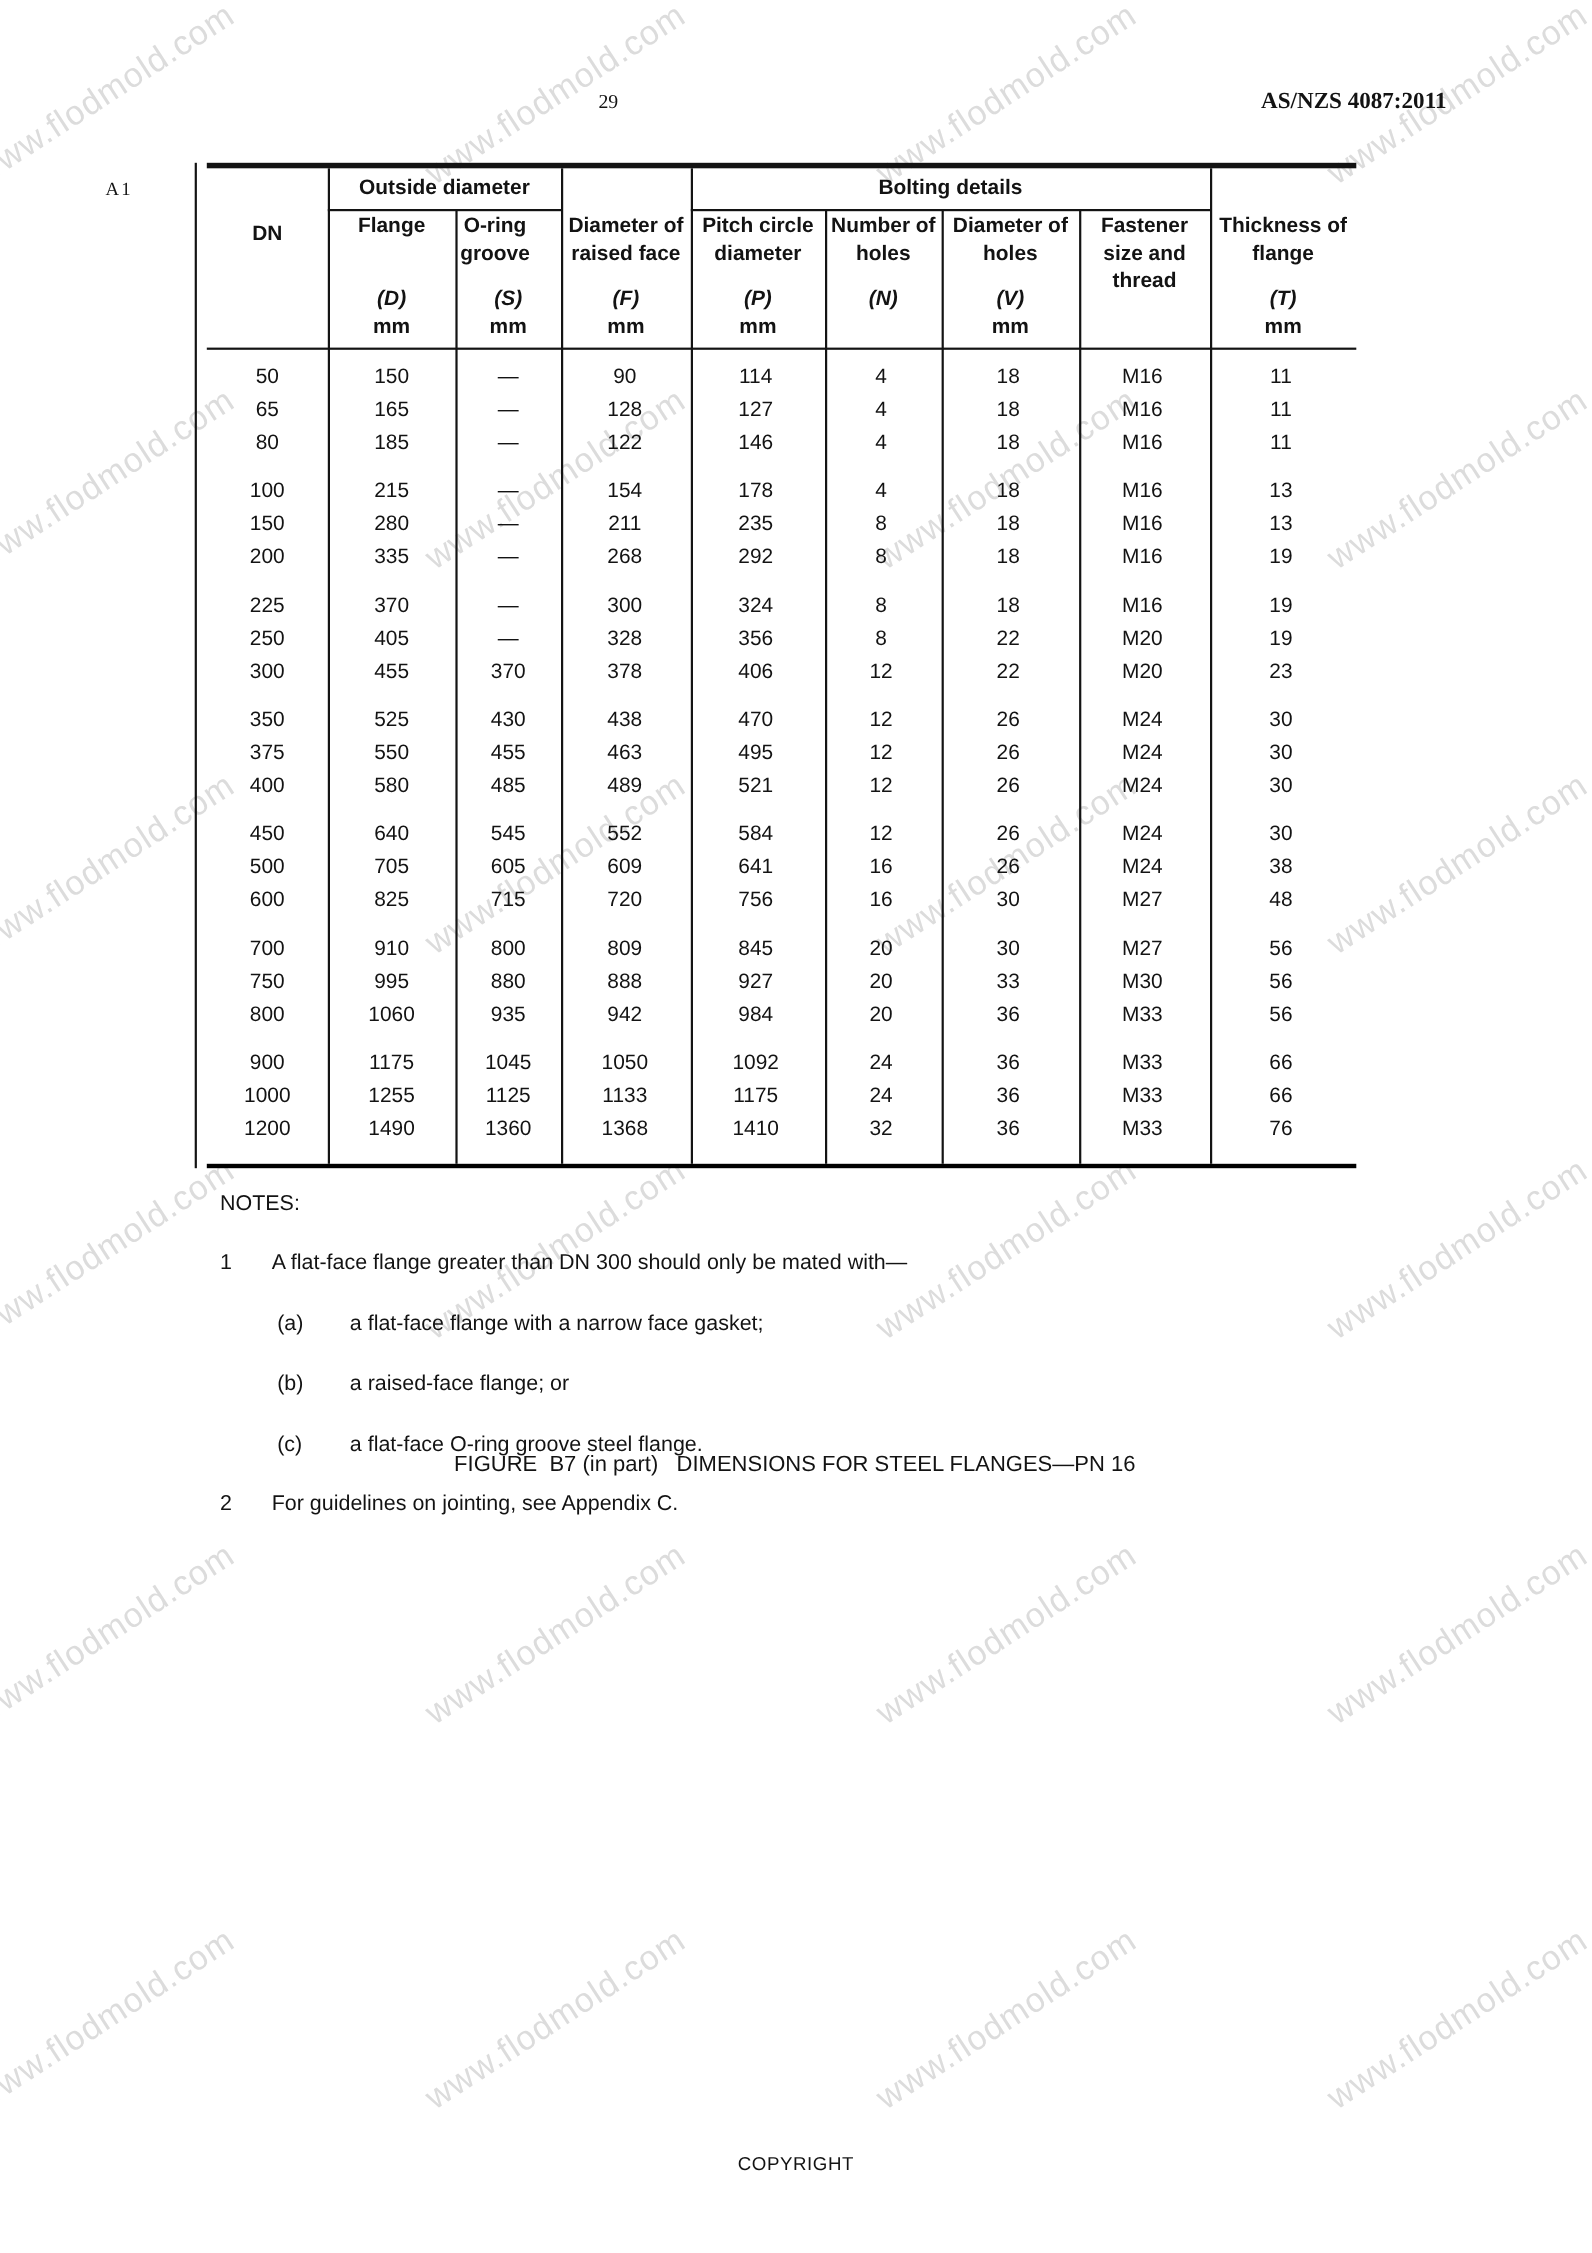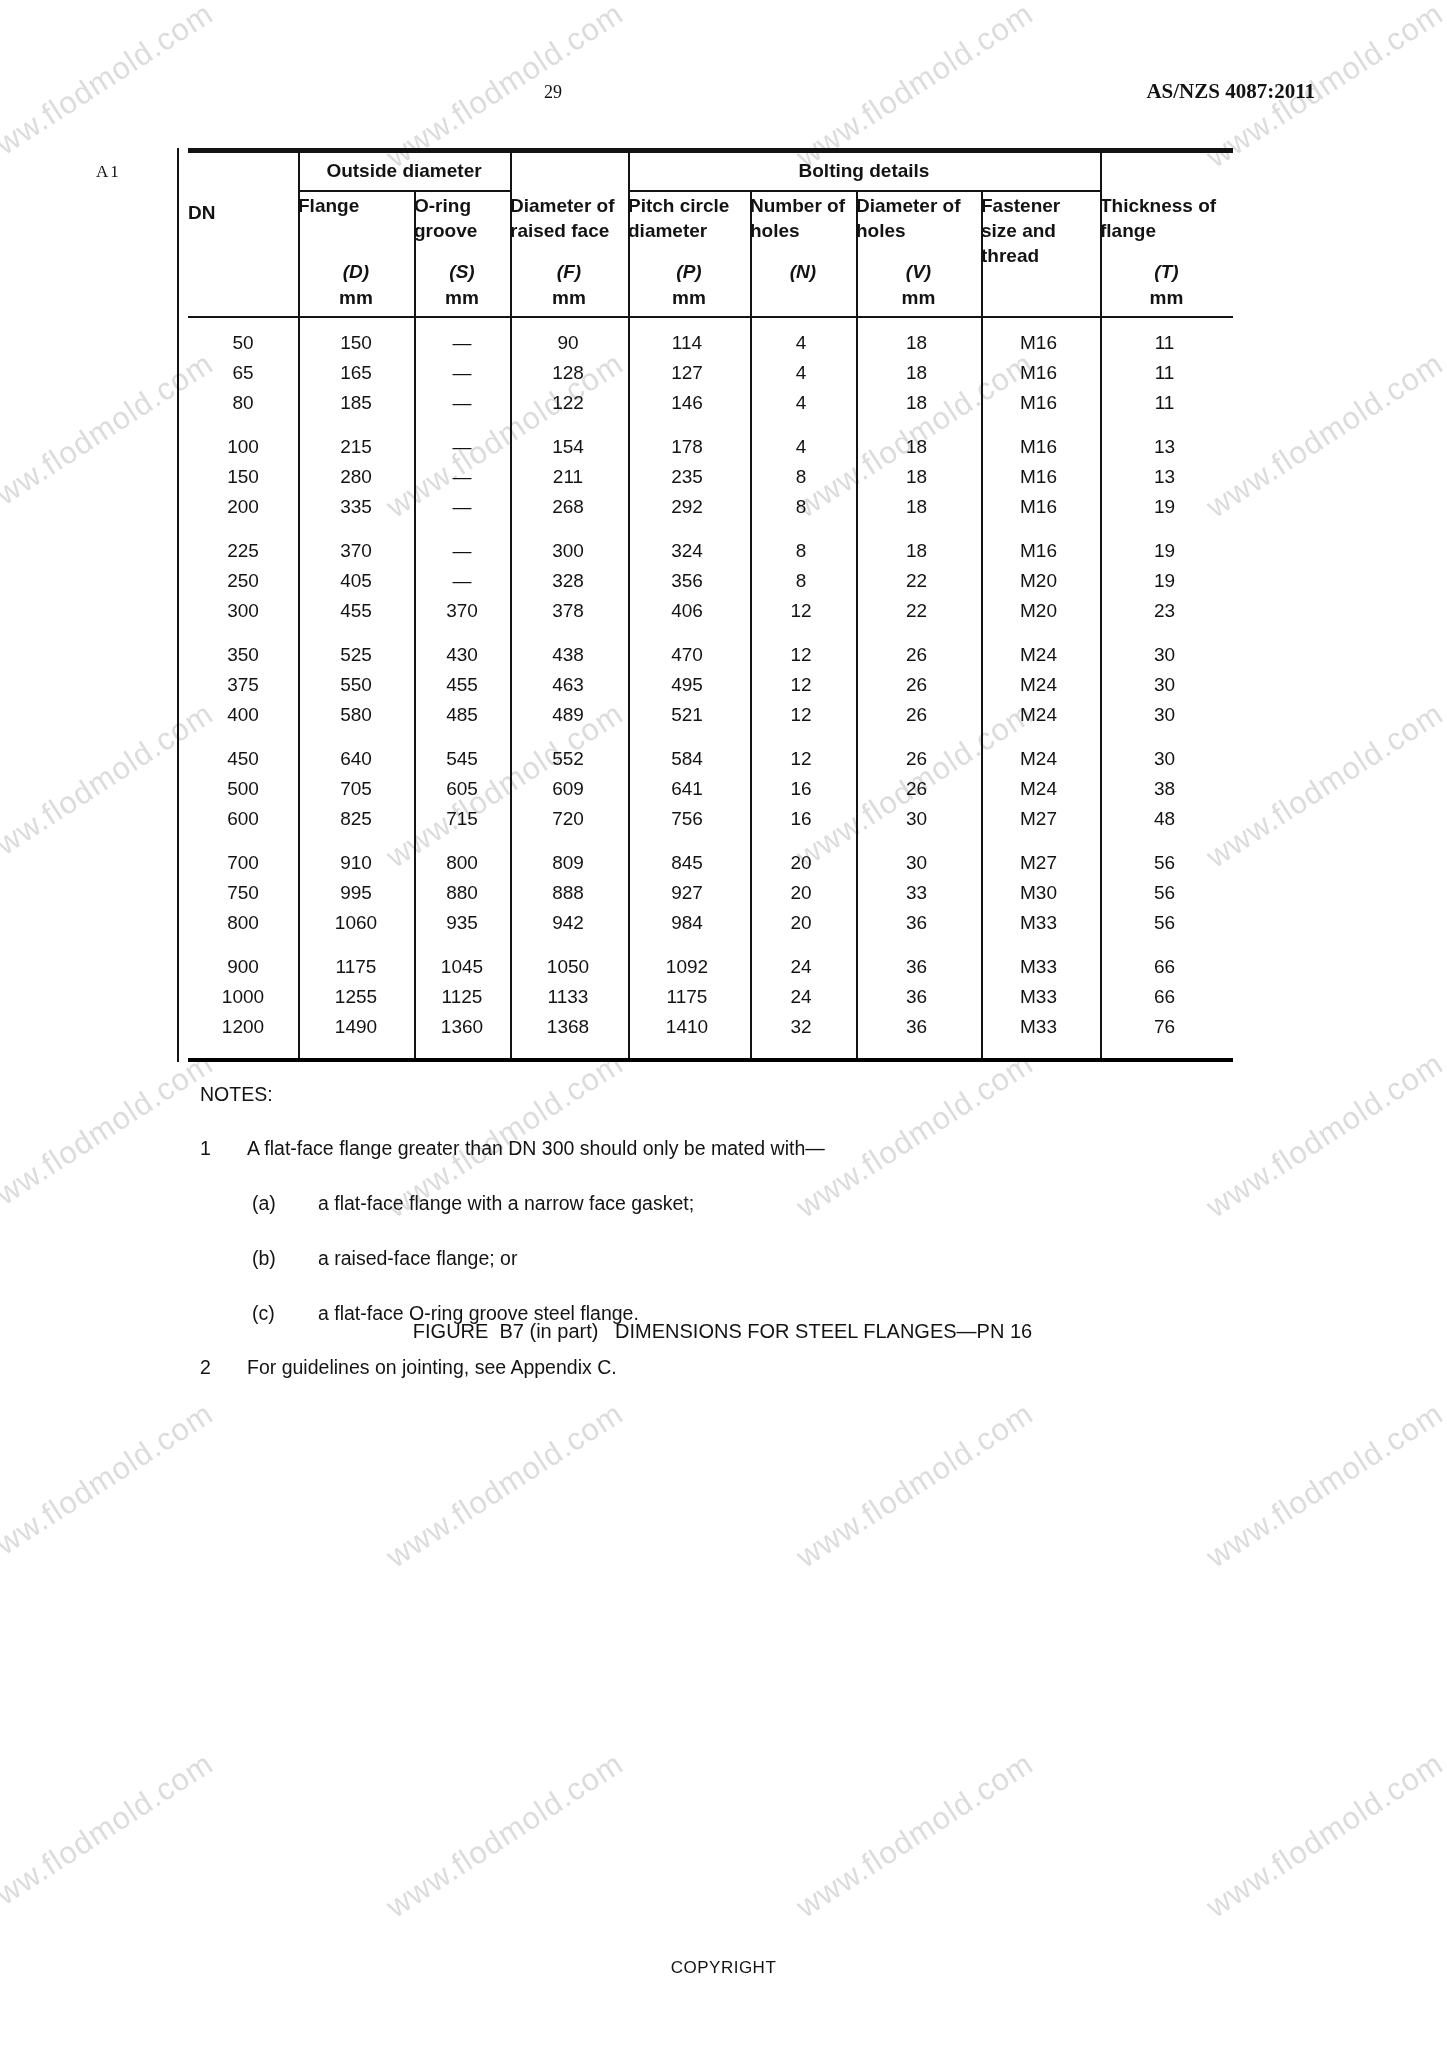--- a/index.html
+++ b/index.html
@@ -23,21 +23,21 @@
   
   .table-box{
     position:absolute;left:188px;top:148px;width:1045px;height:914px;box-sizing:border-box;
     border-top:5px solid #131313;border-bottom:4px solid #000000;
   }
   .vline{position:absolute;width:2px;background:#131313;top:0;bottom:0;}
   .vline.partial{top:37px;}
   .spanline{position:absolute;height:2px;background:#131313;top:37px;}
   .hsep{position:absolute;left:0;right:0;top:163px;height:2px;background:#131313;}
   .spanner{position:absolute;top:7px;font-weight:bold;font-size:19px;text-align:center;}
-  .colname{position:absolute;top:40px;font-weight:bold;font-size:19px;line-height:25px;}
+  .colname{position:absolute;top:40px;font-weight:bold;font-size:19px;line-height:25px;text-align:center;}
   .colname.dn{top:47px;}
   .symblock{position:absolute;top:106px;font-weight:bold;font-size:19px;line-height:26px;text-align:center;}
   .sym{font-style:italic;display:block;}
   .unit{display:block;font-style:normal;}
   .tbody{position:absolute;left:0;right:0;top:167px;padding-top:8px;}
   .row-group{margin-bottom:14px;}
   .t-row{display:flex;height:30px;align-items:center;}
   .t-cell{text-align:center;font-size:19px;}
   .t-cell:nth-child(1){width:110px}
   .t-cell:nth-child(2){width:116px}

